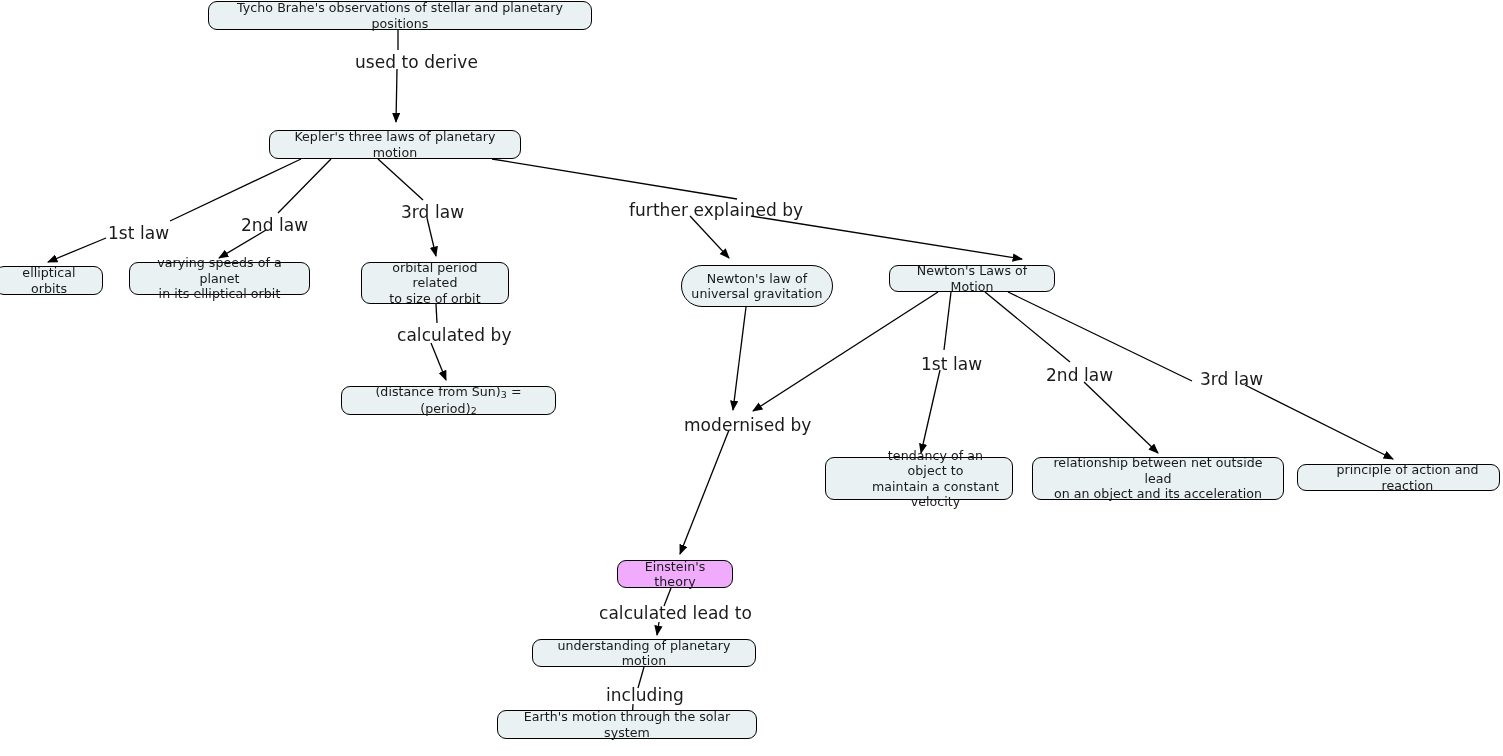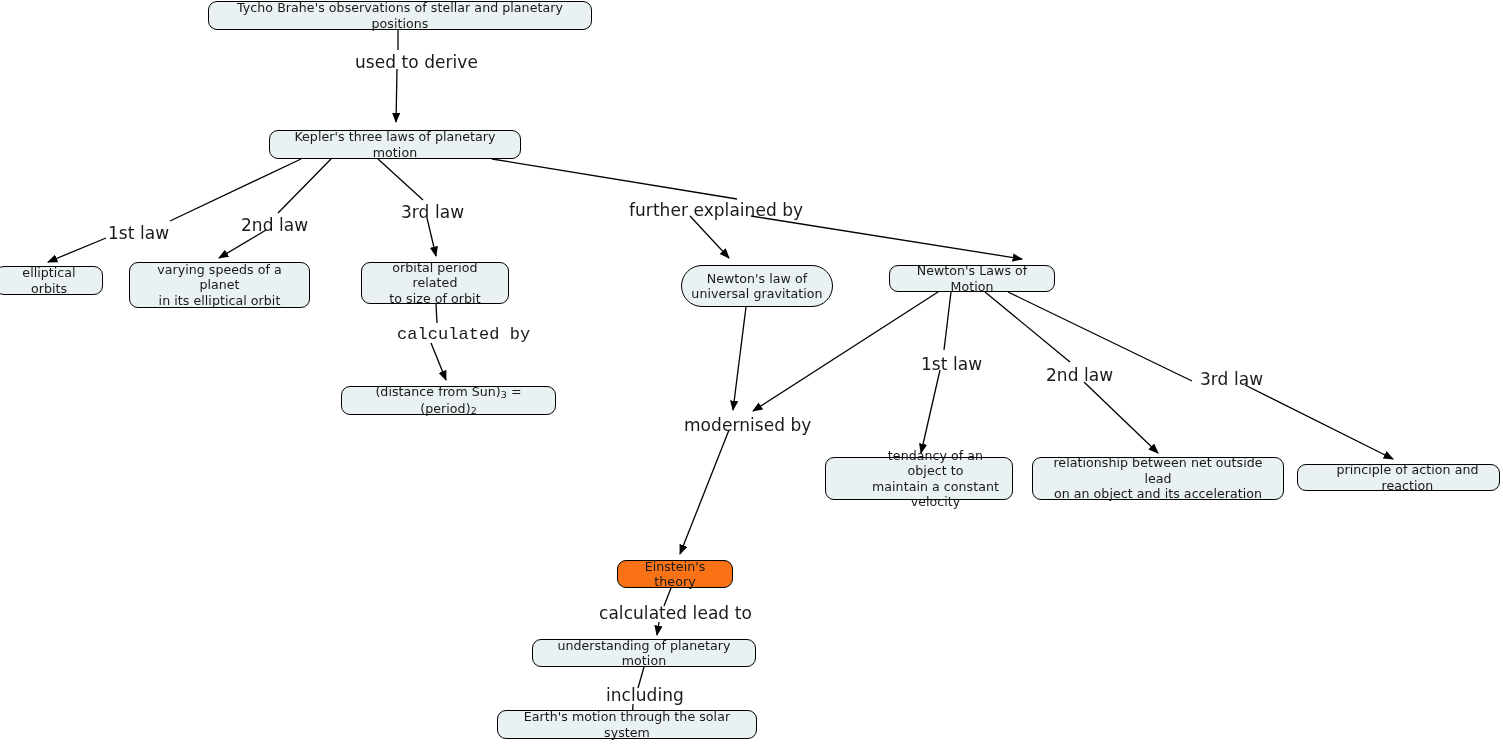--- a/index.html
+++ b/index.html
@@ -100,44 +100,44 @@
         <path d="M 659,622 L 657,635" fill="none" stroke="#000000" stroke-width="1.3" marker-end="url(#arrowhead)"></path>
         <path d="M 644,667 L 638,688" fill="none" stroke="#000000" stroke-width="1.3"></path>
         <path d="M 633,704 L 632,722" fill="none" stroke="#000000" stroke-width="1.3" marker-end="url(#arrowhead)"></path>
       </g>
   </svg>
 
   <div id="nodes-group">
       <div class="node" style="left: 208px; top: 1px; width: 384px; height: 29px; background: rgb(233, 241, 243); border-color: rgb(0, 0, 0);">Tycho Brahe's observations of stellar and planetary positions</div>
       <div class="node" style="left: 269px; top: 130px; width: 252px; height: 29px; background: rgb(233, 241, 243); border-color: rgb(0, 0, 0);">Kepler's three laws of planetary motion</div>
       <div class="node" style="left: -5px; top: 266px; width: 108px; height: 29px; background: rgb(233, 241, 243); border-color: rgb(0, 0, 0);">elliptical orbits</div>
-      <div class="node" style="left: 129px; top: 262px; width: 181px; height: 46px; background: rgb(233, 241, 243); border-color: rgb(0, 0, 0);">varying speeds of a planet
+      <div class="node" style="left: 129px; top: 262px; width: 181px; height: 33px; background: rgb(233, 241, 243); border-color: rgb(0, 0, 0);">varying speeds of a planet
 in its elliptical orbit</div>
       <div class="node" style="left: 361px; top: 262px; width: 148px; height: 42px; background: rgb(233, 241, 243); border-color: rgb(0, 0, 0);">orbital period related
 to size of orbit</div>
       <div class="node" style="left: 341px; top: 386px; width: 215px; height: 29px; background: rgb(233, 241, 243); border-color: rgb(0, 0, 0);"><span>(distance from Sun)<span class="formula-sub">3</span> = (period)<span class="formula-sub">2</span></span></div>
       <div class="node" style="left: 681px; top: 265px; width: 152px; height: 42px; background: rgb(233, 241, 243); border-color: rgb(0, 0, 0); border-radius: 21px;">Newton's law of
 universal gravitation</div>
       <div class="node" style="left: 889px; top: 265px; width: 166px; height: 27px; background: rgb(233, 241, 243); border-color: rgb(0, 0, 0);">Newton's Laws of Motion</div>
       <div class="node" style="left: 825px; top: 457px; width: 188px; height: 43px; background: rgb(233, 241, 243); border-color: rgb(0, 0, 0); padding-left: 42px;">tendancy of an object to
 maintain a constant velocity</div>
       <div class="node" style="left: 1032px; top: 457px; width: 252px; height: 43px; background: rgb(233, 241, 243); border-color: rgb(0, 0, 0);">relationship between net outside lead
 on an object and its acceleration</div>
       <div class="node" style="left: 1297px; top: 464px; width: 203px; height: 27px; background: rgb(233, 241, 243); border-color: rgb(0, 0, 0); padding-left: 27px;">principle of action and reaction</div>
-      <div class="node" style="left: 617px; top: 560px; width: 116px; height: 28px; background: #f97316; border-color: rgb(0, 0, 0);">Einstein's theory</div>
+      <div class="node" style="left: 617px; top: 560px; width: 116px; height: 28px; background: #f0abfc; border-color: rgb(0, 0, 0);">Einstein's theory</div>
       <div class="node" style="left: 532px; top: 639px; width: 224px; height: 28px; background: rgb(233, 241, 243); border-color: rgb(0, 0, 0);">understanding of planetary motion</div>
       <div class="node" style="left: 497px; top: 710px; width: 260px; height: 29px; background: rgb(233, 241, 243); border-color: rgb(0, 0, 0);">Earth's motion through the solar system</div>
     </div>
   <div id="labels-group">
       <div class="edge-label" style="left: 355px; top: 55px;">used to derive</div>
       <div class="edge-label" style="left: 108px; top: 226px;">1st law</div>
       <div class="edge-label" style="left: 241px; top: 218px;">2nd law</div>
       <div class="edge-label" style="left: 401px; top: 205px;">3rd law</div>
       <div class="edge-label" style="left: 629px; top: 203px;">further explained by</div>
-      <div class="edge-label" style="left: 397px; top: 328px; font-family: Liberation Mono, monospace;">calculated by</div>
+      <div class="edge-label" style="left: 397px; top: 328px;">calculated by</div>
       <div class="edge-label" style="left: 684px; top: 418px;">modernised by</div>
       <div class="edge-label" style="left: 921px; top: 357px;">1st law</div>
       <div class="edge-label" style="left: 1046px; top: 368px;">2nd law</div>
       <div class="edge-label" style="left: 1200px; top: 372px;">3rd law</div>
       <div class="edge-label" style="left: 599px; top: 606px;">calculated lead to</div>
       <div class="edge-label" style="left: 606px; top: 688px;">including</div>
     </div>
 
 </div>
 

